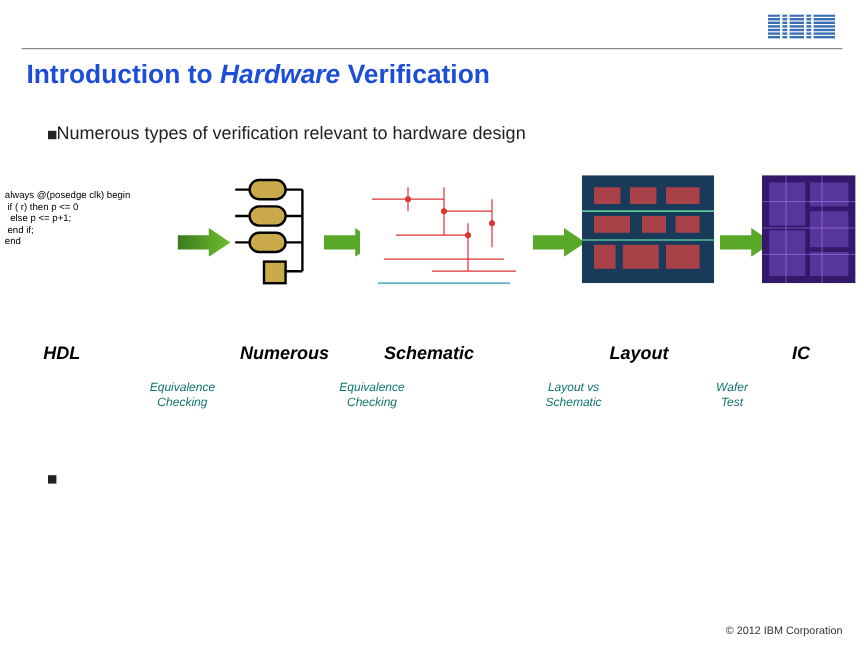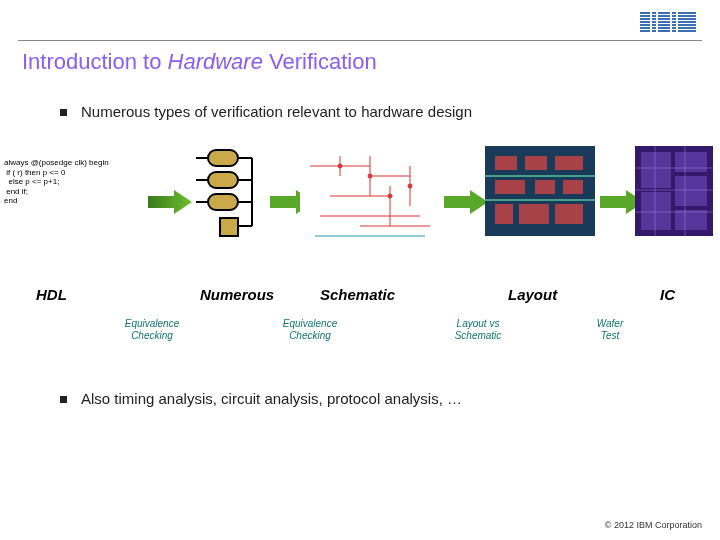--- a/index.html
+++ b/index.html
@@ -21,33 +21,31 @@
     gap: 1px;
     align-items: center;
   }
   .hr-top {
     border: none;
     border-top: 1px solid #888;
     margin: 0 18px 8px 18px;
   }
   .title {
     font-size: 22px;
-    color: #8b5cf6;
+    color: #1d4ed8;
     padding: 0 22px 10px 22px;
-    font-weight: normal;
+    font-weight: bold;
   }
   .title em { font-style: italic; }
   .bullet {
     display: flex;
     align-items: flex-start;
-    gap: 14px;
     padding: 18px 40px 0 40px;
     font-size: 15px;
     color: #222;
-    margin-left: 20px;
   }
   .bullet .sq {
     width: 7px; height: 7px; background: #222; margin-top: 6px;
   }
   .flow {
     position: relative;
     margin-top: 26px;
     height: 140px;
     padding-left: 16px;
   }
@@ -294,16 +292,15 @@
   <div class="check-label c2" style="white-space:pre-line">Equivalence
 Checking</div>
   <div class="check-label c3" style="white-space:pre-line">Layout vs
 Schematic</div>
   <div class="check-label c4" style="white-space:pre-line">Wafer
 Test</div>
 </div>
 
 <div class="bullet bullet2">
   <div class="sq"></div>
-  <div>Also timing analysis, circuit analysis, protocol analysis, …</div>
 </div>
 
 <div class="footer">© 2012 IBM Corporation</div>
 
 </body></html>

